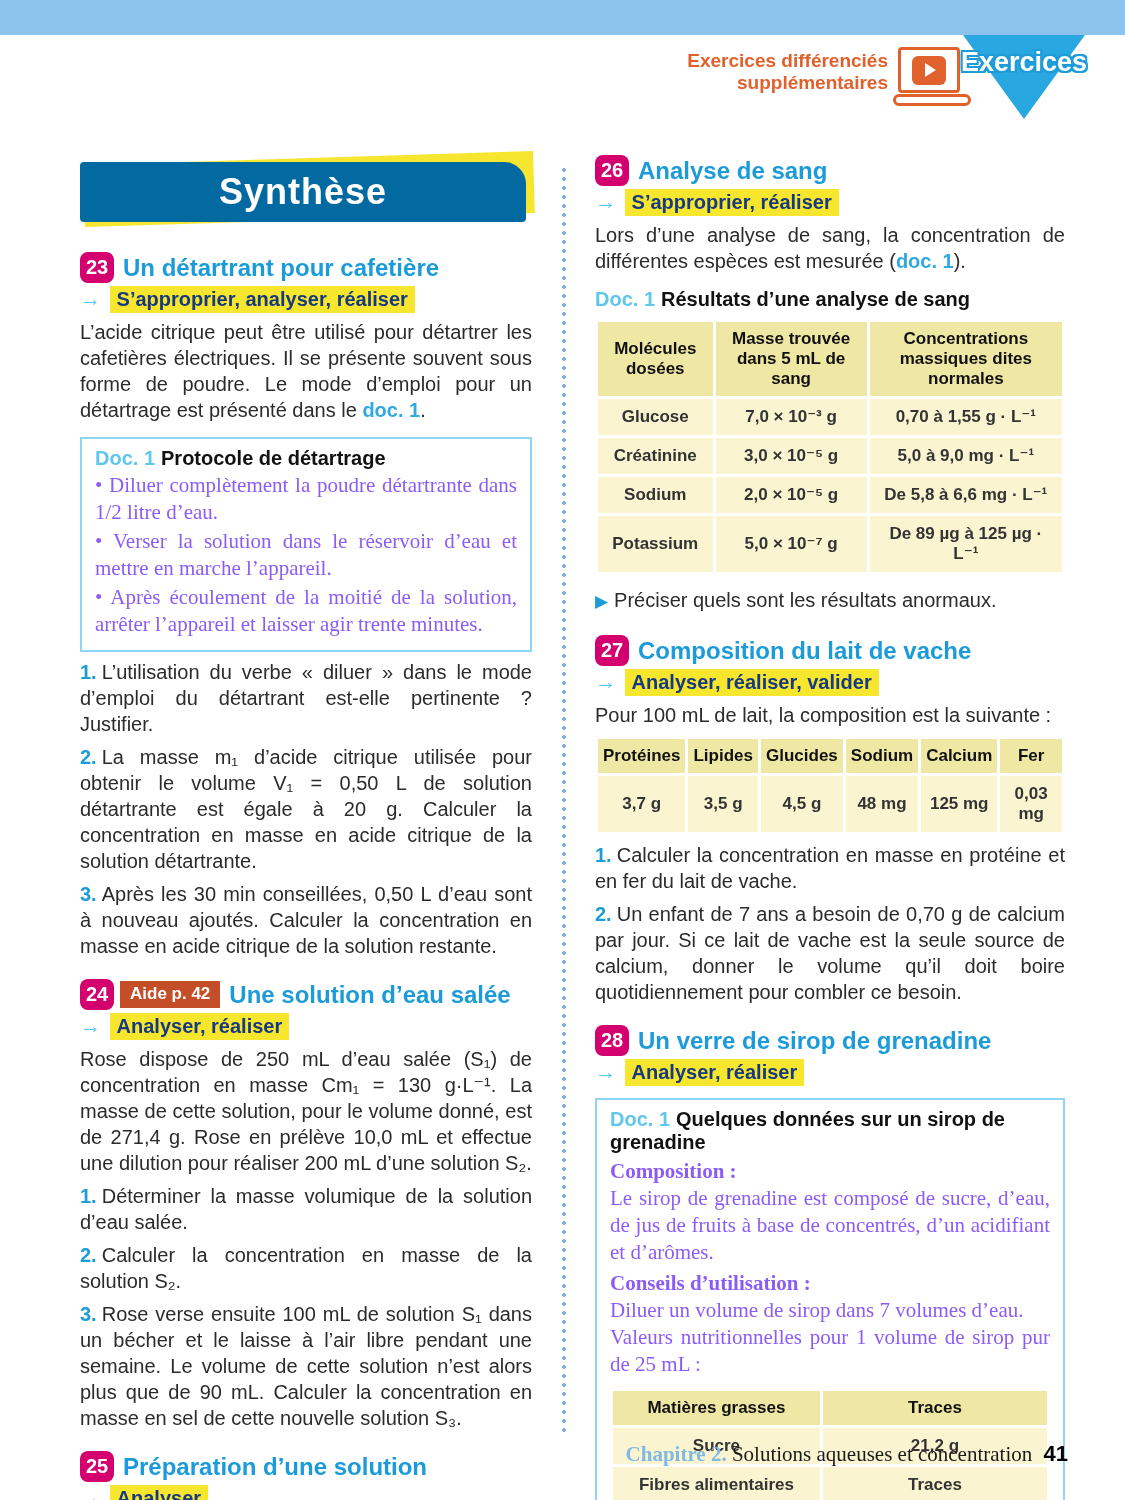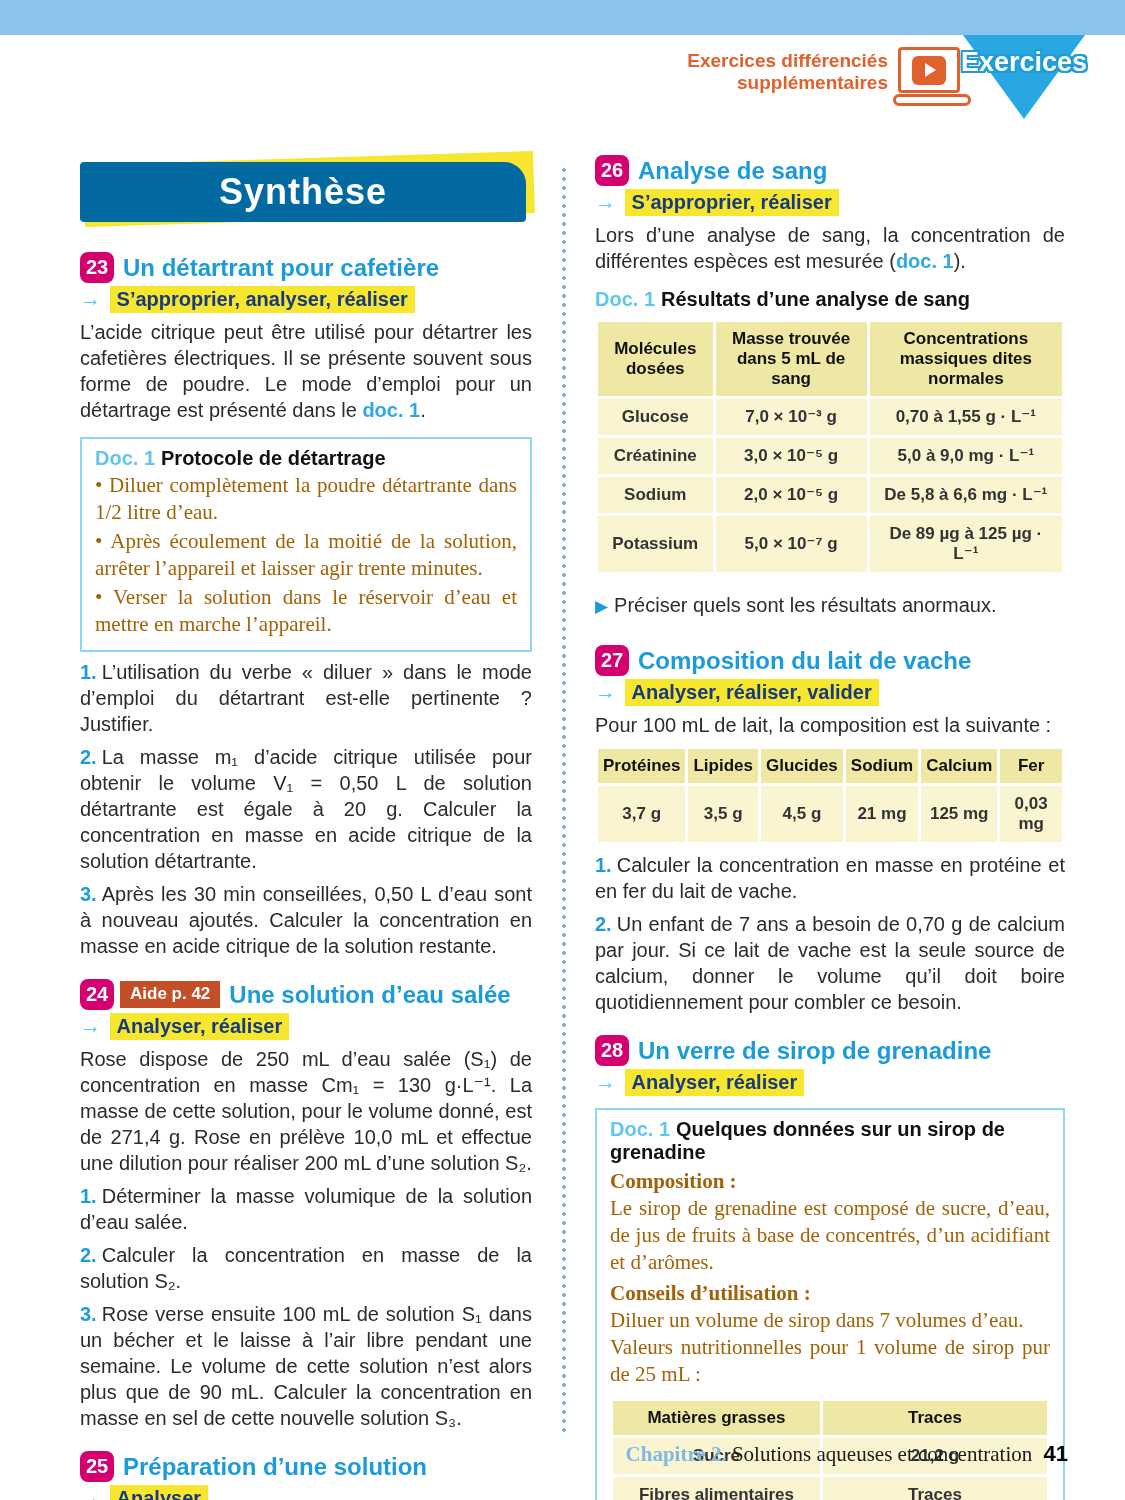--- a/index.html
+++ b/index.html
@@ -49,30 +49,30 @@
   .aide{flex:none;background:#c34e28;color:#fff;font-weight:bold;font-size:17px;
         padding:3px 10px 4px;margin-left:-3px;}
   .ex-title{color:#1b9bd9;font-weight:bold;font-size:24px;white-space:nowrap;}
   .tagline{margin:2px 0 8px 0;font-size:20px;}
   .tag-arrow{color:#63c5ee;font-size:21px;margin-right:3px;}
   .tag{background:#f6e72e;color:#17397f;font-weight:bold;padding:2px 7px 3px;}
   .para{font-size:20px;line-height:26px;text-align:justify;margin:4px 0 0 0;}
   .docref{color:#2fa9e0;font-weight:bold;}
   .q{font-size:20px;line-height:26px;text-align:justify;margin:7px 0 0 0;}
   .qnum{color:#1e9cd8;font-weight:bold;margin-right:5px;}
-  .task{font-size:20px;line-height:37px;text-align:justify;margin:12px 0 0 0;}
+  .task{font-size:20px;line-height:26px;text-align:justify;margin:12px 0 0 0;}
   .task-arrow{color:#1e9cd8;font-size:17px;margin-right:6px;}
 
   
   .docbox{border:2px solid #8ed6f4;background:#fff;padding:8px 13px 12px;margin:14px 0 6px;}
   .dochead{font-size:20px;margin-bottom:2px;}
   .doclabel{color:#5fc6ec;font-weight:bold;margin-right:6px;}
   .doctitle{font-weight:bold;color:#111;}
   .doc-serif{font-family:"Liberation Serif","DejaVu Serif",serif;font-size:21px;line-height:27px;
-             text-align:justify;color:#a16207;}
+             text-align:justify;color:#8b5cf6;}
   .bullet{margin:2px 0 0 0;}
   .bullet::before{content:"• ";}
   .doc-sub{font-weight:bold;margin-top:4px;}
   .doc-caption{font-size:20px;margin:14px 0 8px;}
 
   
   table.ytable{border-collapse:separate;border-spacing:3px;width:100%;margin:0;}
   table.ytable th{background:#efe7a4;color:#111;font-weight:bold;font-size:17px;
                   text-align:center;vertical-align:middle;padding:7px 5px;line-height:20px;}
   table.ytable td{background:#faf4d1;color:#333;font-weight:bold;font-size:17px;
@@ -134,22 +134,22 @@
         <span class="tag">S’approprier, analyser, réaliser</span>
       </div>
       <p class="para"><span>L’acide citrique peut être utilisé pour détartrer les cafetières électriques. Il se présente souvent sous forme de poudre. Le mode d’emploi pour un détartrage est présenté dans le </span><span class="docref">doc. 1</span><span>.</span></p>
 
       <div class="docbox">
         <div class="dochead">
           <span class="doclabel">Doc. 1</span><span class="doctitle">Protocole de détartrage</span>
         </div>
         <div class="doc-serif">
           <p class="bullet">Diluer complètement la poudre détartrante dans 1/2 litre d’eau.</p>
+          <p class="bullet">Verser la solution dans le réservoir d’eau et mettre en marche l’appareil.</p>
           <p class="bullet">Après écoulement de la moitié de la solution, arrêter l’appareil et laisser agir trente minutes.</p>
-          <p class="bullet">Verser la solution dans le réservoir d’eau et mettre en marche l’appareil.</p>
         </div>
       </div>
 
       <p class="q"><span class="qnum">1.</span><span>L’utilisation du verbe « diluer » dans le mode d’emploi du détartrant est-elle pertinente ? Justifier.</span></p>
       <p class="q"><span class="qnum">2.</span><span>La masse m₁ d’acide citrique utilisée pour obtenir le volume V₁ = 0,50 L de solution détartrante est égale à 20 g. Calculer la concentration en masse en acide citrique de la solution détartrante.</span></p>
       <p class="q"><span class="qnum">3.</span><span>Après les 30 min conseillées, 0,50 L d’eau sont à nouveau ajoutés. Calculer la concentration en masse en acide citrique de la solution restante.</span></p>
     </div>
 
     <div class="ex">
       <div class="ex-header">
@@ -249,21 +249,21 @@
           <th>Lipides</th>
           <th>Glucides</th>
           <th>Sodium</th>
           <th>Calcium</th>
           <th>Fer</th>
         </tr>
         <tr>
           <td>3,7 g</td>
           <td>3,5 g</td>
           <td>4,5 g</td>
-          <td>21 mg</td>
+          <td>48 mg</td>
           <td>125 mg</td>
           <td>0,03 mg</td>
         </tr>
       </tbody>
         </table>
 
       <p class="q"><span class="qnum">1.</span><span>Calculer la concentration en masse en protéine et en fer du lait de vache.</span></p>
       <p class="q"><span class="qnum">2.</span><span>Un enfant de 7 ans a besoin de 0,70 g de calcium par jour. Si ce lait de vache est la seule source de calcium, donner le volume qu’il doit boire quotidiennement pour combler ce besoin.</span></p>
     </div>
 

